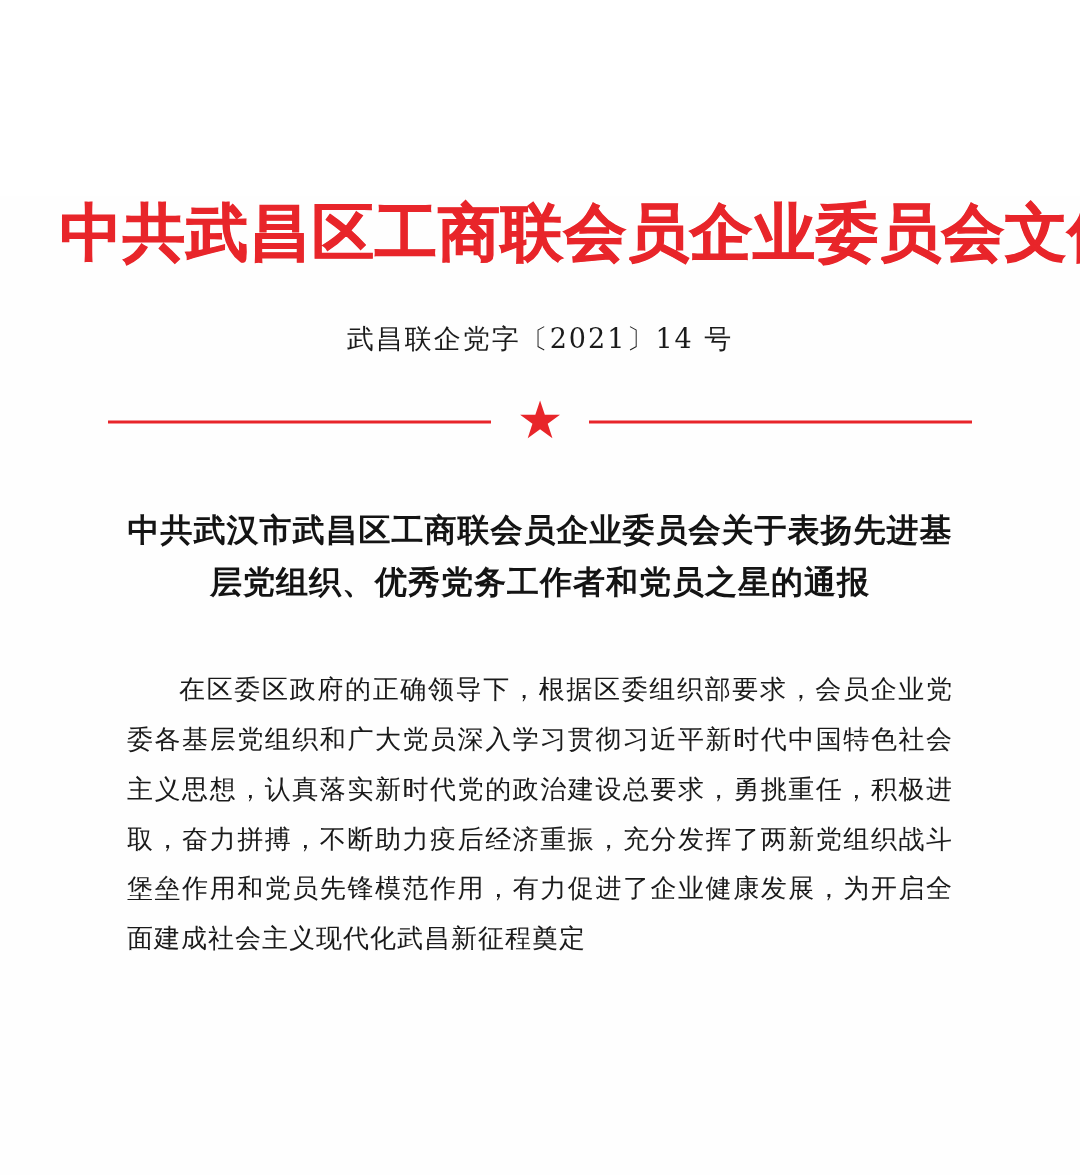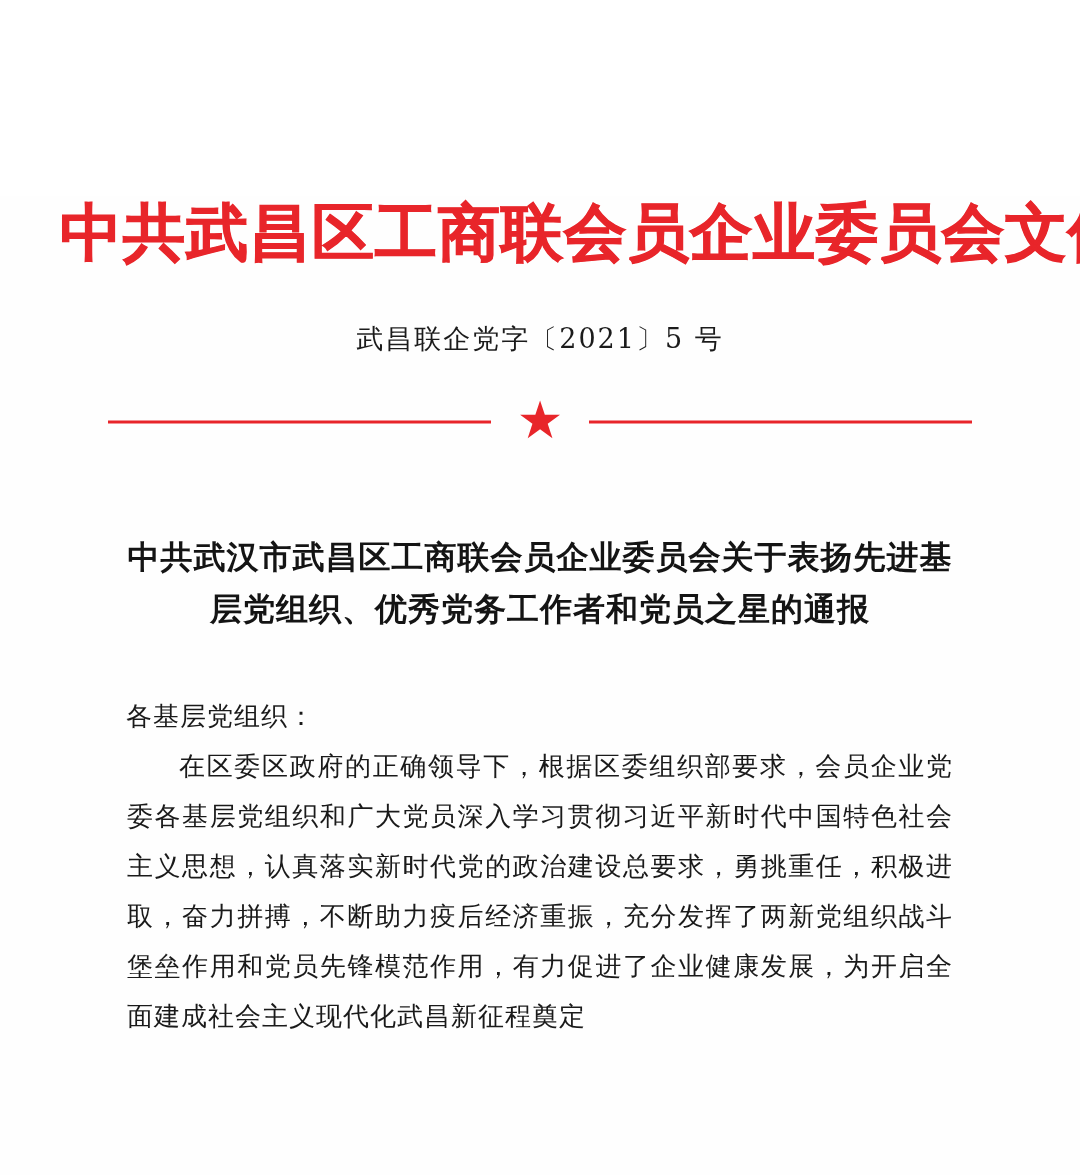--- a/index.html
+++ b/index.html
@@ -76,21 +76,21 @@
     color: #e8252a;
     font-size: 52px;
     line-height: 1;
     background: #fefefe;
     padding: 0 26px;
     transform: translateY(-2px);
   }
 
   
   .doc-title {
-    margin-top: 87px;
+    margin-top: 60px;
     padding: 0 120px;
     text-align: center;
     font-weight: bold;
     font-size: 32px;
     line-height: 1.62;
     letter-spacing: 1px;
     color: #141414;
   }
 
   
@@ -115,27 +115,26 @@
 </style>
 </head>
 <body>
 
 <div class="page">
 
   <div class="masthead">
     <div class="masthead-title">中共武昌区工商联会员企业委员会文件</div>
   </div>
 
-  <div class="doc-number">武昌联企党字〔2021〕5 号</div>
+  <div class="doc-number">武昌联企党字〔2021〕14 号</div>
 
   <div class="divider-wrap">
     <div class="divider-line"></div>
     <div class="divider-star">★</div>
   </div>
 
   <div class="doc-title">中共武汉市武昌区工商联会员企业委员会关于表扬先进基层党组织、优秀党务工作者和党员之星的通报</div>
 
   <div class="body-area">
-    <div class="salutation">各基层党组织：</div>
     <p class="para">在区委区政府的正确领导下，根据区委组织部要求，会员企业党委各基层党组织和广大党员深入学习贯彻习近平新时代中国特色社会主义思想，认真落实新时代党的政治建设总要求，勇挑重任，积极进取，奋力拼搏，不断助力疫后经济重振，充分发挥了两新党组织战斗堡垒作用和党员先锋模范作用，有力促进了企业健康发展，为开启全面建成社会主义现代化武昌新征程奠定</p>
   </div>
 
 </div>
 
 </body></html>

